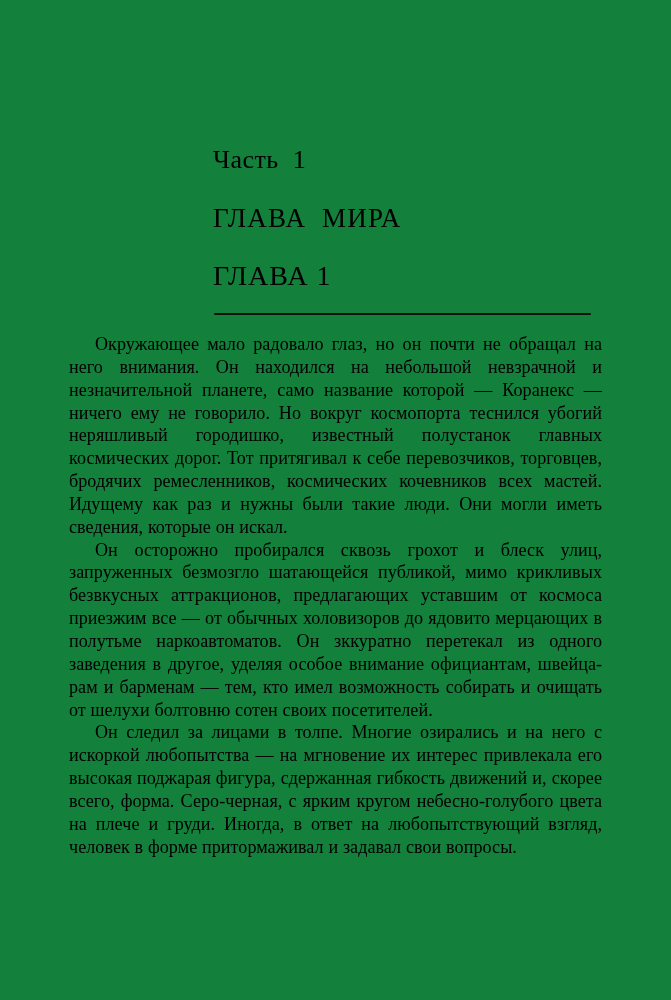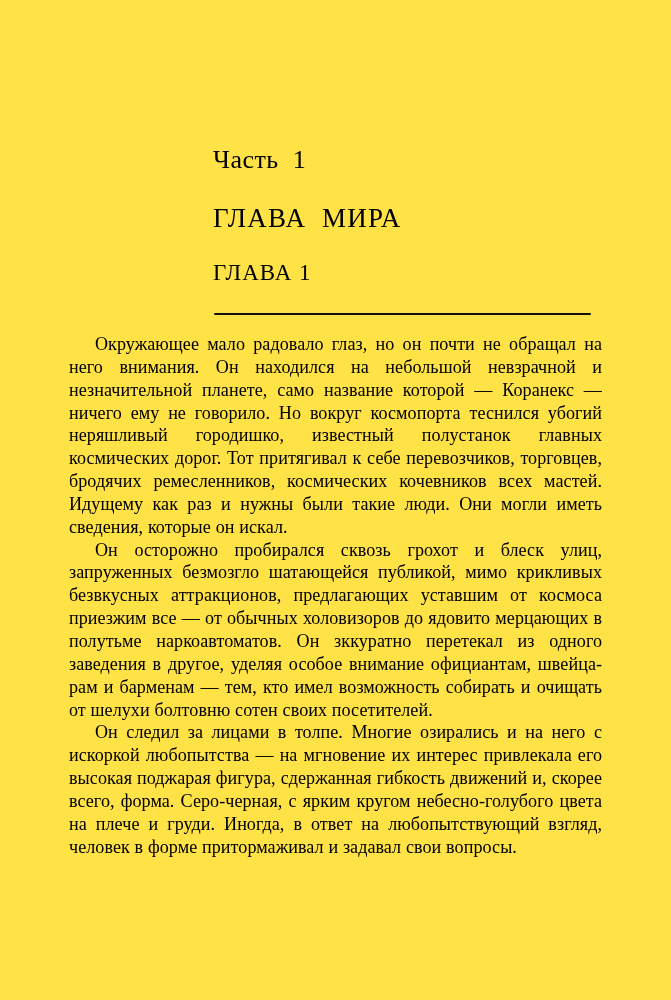--- a/index.html
+++ b/index.html
@@ -6,21 +6,21 @@
   html, body {
     margin: 0;
     padding: 0;
     background: #ffffff;
   }
 
   .page {
     position: relative;
     width: 671px;
     height: 1000px;
-    background: #fde047;
+    background: #15803d;
     overflow: hidden;
     font-family: "Liberation Serif", "DejaVu Serif", serif;
     color: #000000;
     -webkit-font-smoothing: none;
   }
 
   
   .headings {
     position: absolute;
     left: 0;
@@ -47,21 +47,21 @@
     font-weight: 400;
     letter-spacing: 1.2px;
     white-space: pre;
     line-height: 1.05;
   }
 
   .chapter-line {
     position: absolute;
     left: 213px;
     top: 261px;
-    font-size: 23px;
+    font-size: 28px;
     font-weight: 400;
     letter-spacing: 1px;
     white-space: pre;
     line-height: 1.05;
   }
 
   .rule {
     position: absolute;
     left: 214px;
     top: 313px;

